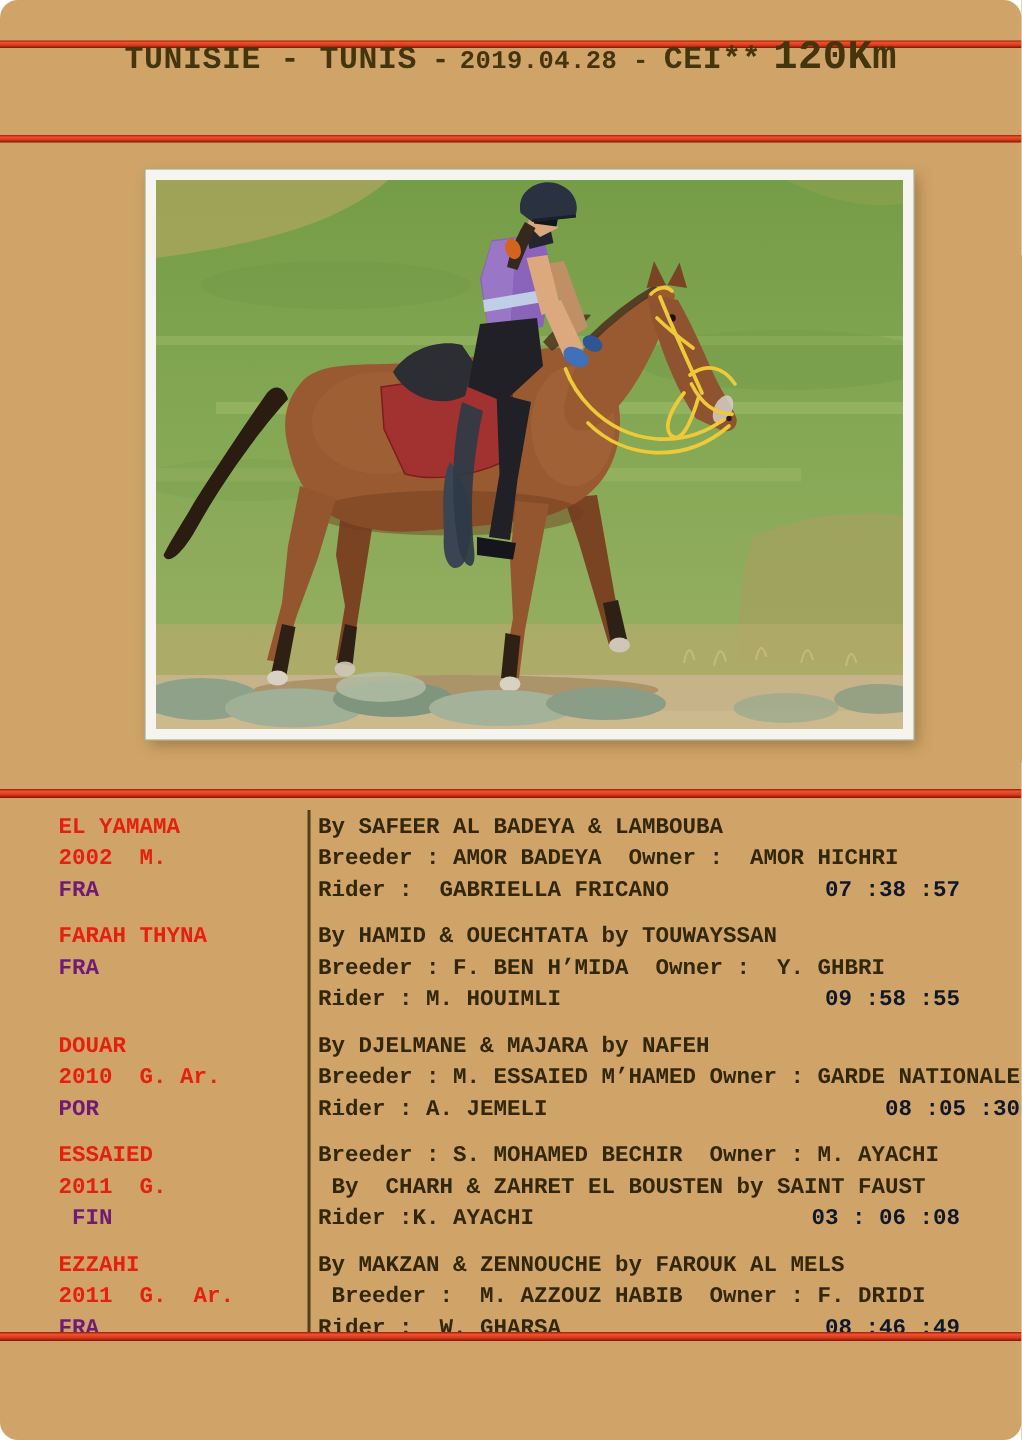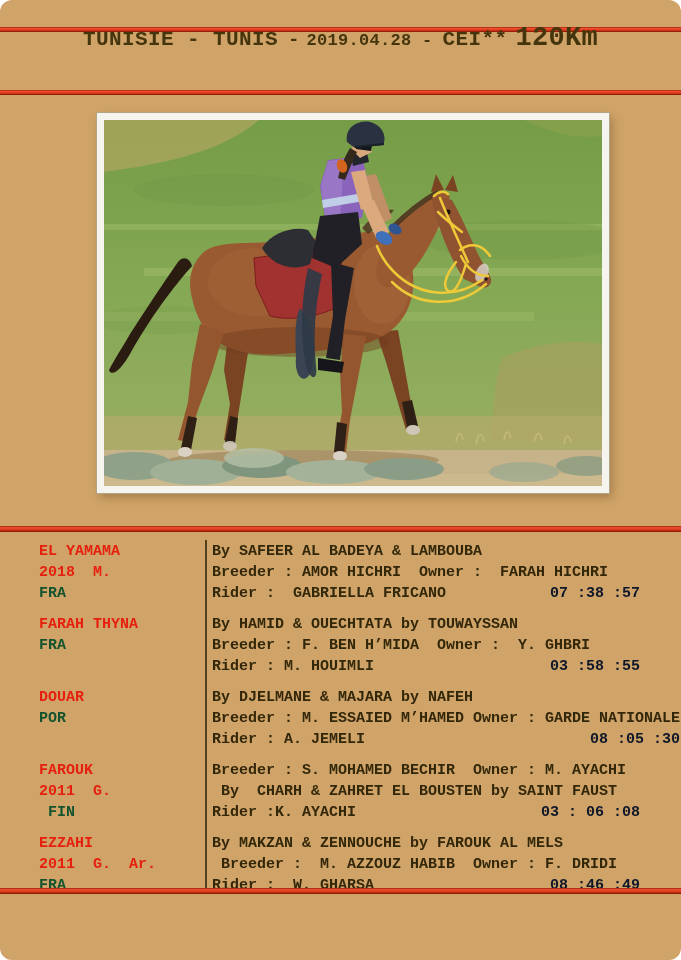--- a/index.html
+++ b/index.html
@@ -34,21 +34,21 @@
     box-shadow:0 0 0 1px #b4a486, 3px 4px 9px rgba(72,46,14,.35);
     background:#7fa450;
   }
   .photo-frame svg{display:block;}
   .results{position:absolute; top:541px; left:0; width:100%;}
   .entry{display:grid; grid-template-columns:205px 1fr; margin-bottom:10px;}
   .entry .lcol{padding-left:39px;}
   .entry .rcol{padding-left:7px; padding-right:41px;}
   .row{height:21px; line-height:21px; font-size:15px; font-weight:bold; white-space:pre;}
   .nm,.yr{color:#e6200f;}
-  .cc{color:#14532d;}
+  .cc{color:#701a75;}
   .det{color:#33270a;}
   .rider-row{display:flex; justify-content:space-between;}
   .time{color:#0f172a;}
   .divider{
     position:absolute; left:205px; top:540px; width:2px; height:348px;
     background:#52401d;
   }
 </style>
 </head>
 <body>
@@ -186,66 +186,67 @@
     </svg>
   </div>
 
   <div class="rule rule-3"></div>
 
   <div class="results">
 
     <div class="entry">
       <div class="lcol">
         <div class="row nm">EL YAMAMA</div>
-        <div class="row yr">2018  M.</div>
+        <div class="row yr">2002  M.</div>
         <div class="row cc">FRA</div>
       </div>
       <div class="rcol">
         <div class="row det">By SAFEER AL BADEYA &amp; LAMBOUBA</div>
-        <div class="row det">Breeder : AMOR HICHRI  Owner :  FARAH HICHRI</div>
+        <div class="row det">Breeder : AMOR BADEYA  Owner :  AMOR HICHRI</div>
         <div class="row rider-row">
           <span class="det">Rider :  GABRIELLA FRICANO</span>
           <span class="time">07 :38 :57</span>
         </div>
       </div>
     </div>
 
     <div class="entry">
       <div class="lcol">
         <div class="row nm">FARAH THYNA</div>
         <div class="row cc">FRA</div>
       </div>
       <div class="rcol">
         <div class="row det">By HAMID &amp; OUECHTATA by TOUWAYSSAN</div>
         <div class="row det">Breeder : F. BEN H’MIDA  Owner :  Y. GHBRI</div>
         <div class="row rider-row">
           <span class="det">Rider : M. HOUIMLI</span>
-          <span class="time">03 :58 :55</span>
+          <span class="time">09 :58 :55</span>
         </div>
       </div>
     </div>
 
     <div class="entry">
       <div class="lcol">
         <div class="row nm">DOUAR</div>
+        <div class="row yr">2010  G. Ar.</div>
         <div class="row cc">POR</div>
       </div>
       <div class="rcol">
         <div class="row det">By DJELMANE &amp; MAJARA by NAFEH</div>
         <div class="row det">Breeder : M. ESSAIED M’HAMED Owner : GARDE NATIONALE</div>
         <div class="row rider-row">
           <span class="det">Rider : A. JEMELI</span>
           <span class="time">08 :05 :30</span>
         </div>
       </div>
     </div>
 
     <div class="entry">
       <div class="lcol">
-        <div class="row nm">FAROUK</div>
+        <div class="row nm">ESSAIED</div>
         <div class="row yr">2011  G.</div>
         <div class="row cc"> FIN</div>
       </div>
       <div class="rcol">
         <div class="row det">Breeder : S. MOHAMED BECHIR  Owner : M. AYACHI</div>
         <div class="row det"> By  CHARH &amp; ZAHRET EL BOUSTEN by SAINT FAUST</div>
         <div class="row rider-row">
           <span class="det">Rider :K. AYACHI</span>
           <span class="time">03 : 06 :08</span>
         </div>

